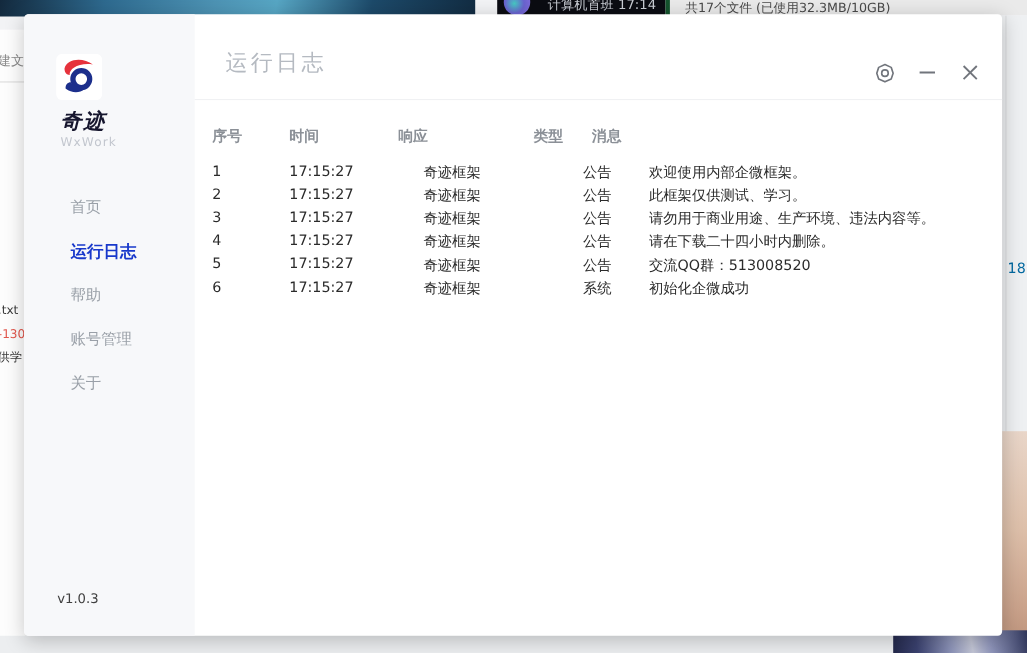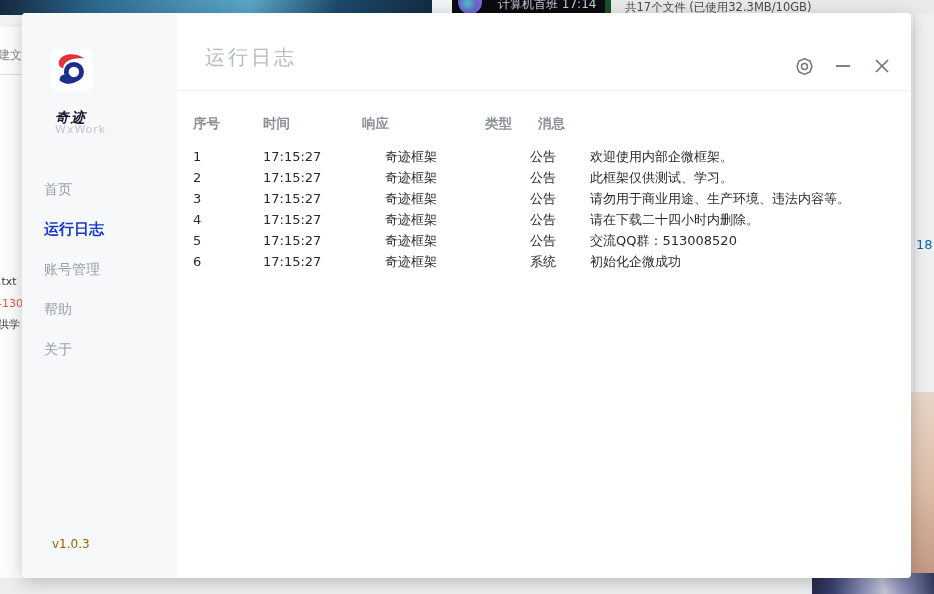--- a/index.html
+++ b/index.html
@@ -10,47 +10,47 @@
     background:#f2f3f5;
   }
   
   .bg-top-wallpaper { position:absolute; left:0; top:0; width:432px; height:15px;
     background:linear-gradient(100deg,#13293d 0%,#2e6a8f 22%,#4d93b4 45%,#57a6c4 58%,#1d4a6a 78%,#122c42 100%); }
   .bg-top-dark { position:absolute; left:452px; top:0; width:173px; height:15px; background:#0b0c12; overflow:hidden; }
   .bg-top-dark .orb { position:absolute; left:6px; top:-10px; width:24px; height:24px; border-radius:50%;
     background:radial-gradient(circle at 40% 55%, #45c8c2 0%, #6a63cf 45%, #8a6fe0 100%); }
   .bg-top-dark .cap { position:absolute; left:46px; top:-4px; font-size:12px; color:#c9cdd4; white-space:nowrap; }
   .bg-top-light { position:absolute; left:605px; top:0; width:329px; height:14px; background:#eaeaea; overflow:hidden;
-    border-left:6px solid #14532d;text-align:right; }
+    border-left:4px solid #14532d;text-align:right; }
   .bg-top-light .cap { position:absolute; left:14px; top:0px; font-size:11.5px; color:#4a4a4a; white-space:nowrap; }
   .bg-left-strip { position:absolute; left:0; top:15px; width:23px; height:563px; background:#fdfdfd; overflow:hidden;margin-top:12px; }
   .bg-left-strip .frag { position:absolute; left:-2px; white-space:nowrap; }
   .bg-left-strip .line { position:absolute; left:0; top:47px; width:23px; border-top:1px solid #dcdcdc; }
   .bg-right-strip { position:absolute; left:911px; top:14px; width:23px; height:580px; background:#eef0f2; overflow:hidden; }
   .bg-right-strip .vline { position:absolute; left:3px; top:0; height:100%; border-left:1px solid #dcdee0; }
   .bg-right-strip .frag18 { position:absolute; left:5px; top:223px; font-size:13px; color:#0369a1; }
   .bg-right-photo { position:absolute; left:911px; top:392px; width:23px; height:202px;
     background:linear-gradient(175deg,#e9d6c9 0%,#ddbfa9 45%,#caa28b 80%,#b98f77 100%); }
   .bg-bottom-strip { position:absolute; left:0; top:578px; width:934px; height:16px; background:#eceef0; }
   .bg-bottom-photo { position:absolute; left:812px; top:573px; width:122px; height:21px;
     background:linear-gradient(80deg,#23284a 0%,#3b4270 18%,#8c93b8 42%,#c3c6d6 58%,#8e94ba 72%,#2e3458 100%); }
 
   
   .window { position:absolute; left:22px; top:13px; width:889px; height:565px; background:#ffffff;
     border-radius:4px; box-shadow:0 4px 18px rgba(0,0,0,.22); }
   .sidebar { position:absolute; left:0; top:0; width:155px; height:100%; background:#f7f8fa;
     border-radius:4px 0 0 4px; }
   .logo { position:absolute; left:29px; top:36px; width:42px; height:42px; }
-  .app-name { position:absolute; left:33px; top:96px; font-family:"DejaVu Serif","Liberation Serif",serif;
-    font-style:italic; font-weight:bold; font-size:14px; color:#16162e; letter-spacing:2px; }
+  .app-name { position:absolute; left:33px; top:84px; font-family:"DejaVu Serif","Liberation Serif",serif;
+    font-style:italic; font-weight:bold; font-size:19px; color:#16162e; letter-spacing:2px; }
   .app-sub { position:absolute; left:33px; top:110px; font-size:11px; color:#c2c6ce; letter-spacing:1px; }
   .nav { position:absolute; left:0; top:156px; width:100%; }
-  .nav-item { height:40px; line-height:40px; padding-left:22px; font-size:14px; color:#9aa0a8; cursor:default; }
+  .nav-item { height:40px; line-height:40px; padding-left:42px; font-size:14px; color:#9aa0a8; cursor:default; }
   .nav-item.active { color:#1838cb; font-weight:bold; font-size:15px; }
-  .version { position:absolute; left:30px; top:524px; font-size:12px; color:#a16207; }
+  .version { position:absolute; left:30px; top:524px; font-size:12px; color:#404040; }
 
   .content { position:absolute; left:155px; top:0; right:0; bottom:0; }
   .page-title { position:absolute; left:28px; top:31px; font-size:20px; color:#b5bac1; letter-spacing:3px; }
   .controls { position:absolute; right:18px; top:42px; display:flex; align-items:center; gap:17px; }
   .ctl { width:22px; height:22px; display:flex; align-items:center; justify-content:center; cursor:pointer; }
   .ctl svg { display:block; }
   .title-divider { position:absolute; left:0; right:0; top:77px; border-top:1px solid #f0f1f3; }
 
   .table { position:absolute; left:16px; right:10px; top:84px;margin-top:16px; }
   .thead { display:grid; grid-template-columns:70px 99px 123px 53px 1fr; height:22px; align-items:center;
@@ -93,22 +93,22 @@
       <rect x="0" y="0" width="44" height="44" rx="6" fill="#ffffff"></rect>
       <path d="M35 10 C 26 3, 10 4, 8 14 C 8 18, 10 20, 13 20 C 12 14, 22 8, 35 10 Z" fill="#e6323c"></path>
       <circle cx="24" cy="24" r="8" fill="none" stroke="#1c2f8c" stroke-width="5"></circle>
       <path d="M31.5 26 C 30 36, 18 40, 9 33 C 9 29, 11 27, 14 27 C 18 33, 27 33, 31.5 26 Z" fill="#1c2f8c"></path>
     </svg>
     <div class="app-name">奇迹</div>
     <div class="app-sub">WxWork</div>
     <div class="nav" id="nav">
         <div class="nav-item">首页</div>
         <div class="nav-item active">运行日志</div>
+        <div class="nav-item">帮助</div>
         <div class="nav-item">账号管理</div>
-        <div class="nav-item">帮助</div>
         <div class="nav-item">关于</div>
       </div>
     <div class="version">v1.0.3</div>
   </div>
 
   <div class="content">
     <div class="page-title">运行日志</div>
 
     <div class="controls">
       <div class="ctl">

